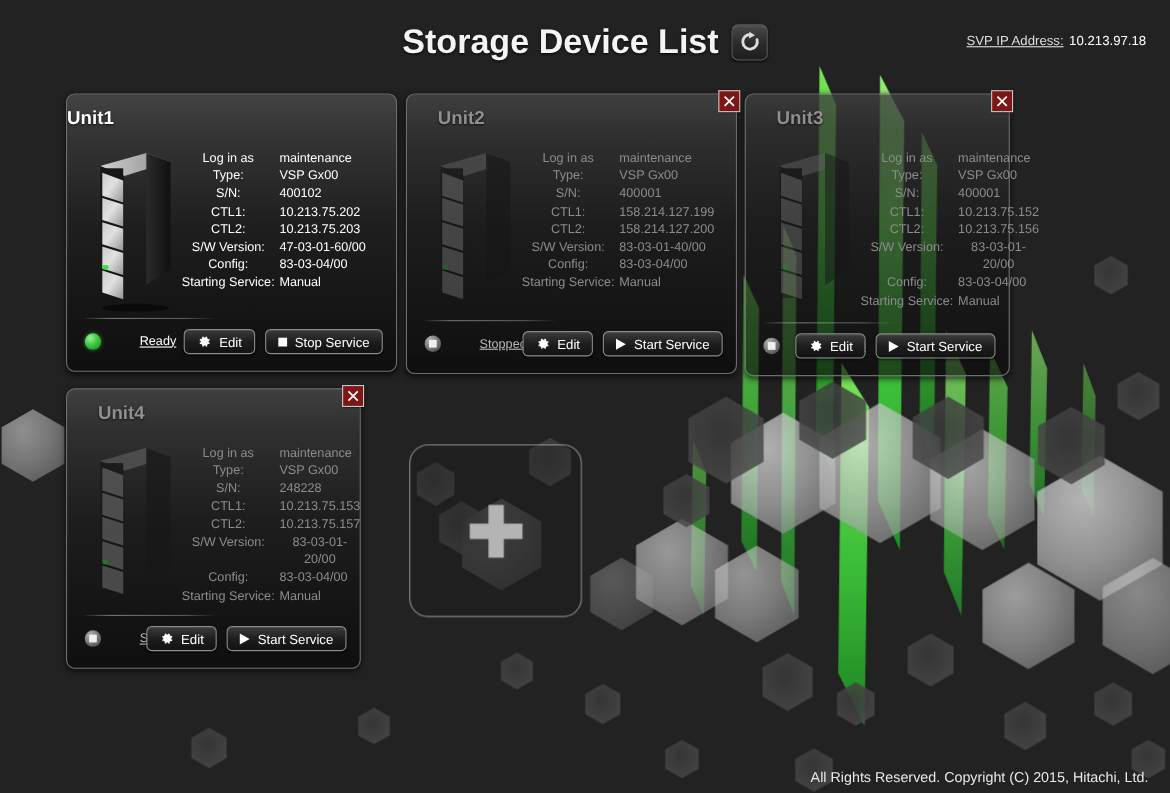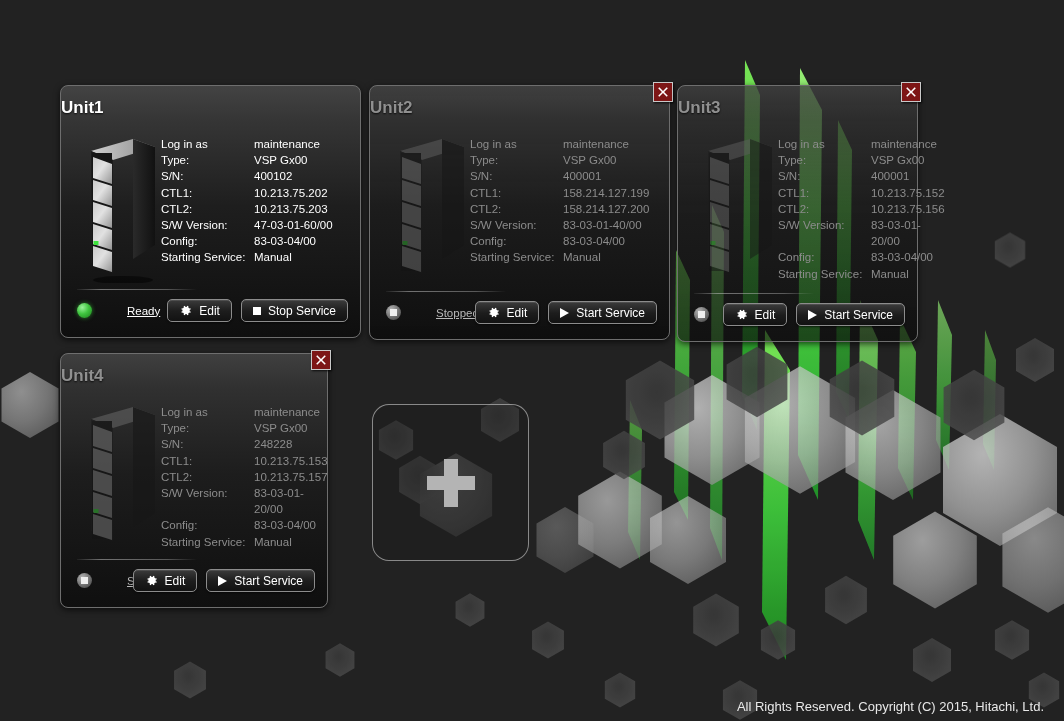--- a/index.html
+++ b/index.html
@@ -110,21 +110,21 @@
   .card-title {
     position: absolute;
     left: 0; right: 0; top: 12px;
     text-align: left;
     font-size: 17px;
     font-weight: bold;
     color: #ffffff;
     text-shadow: 0 1px 2px rgba(0,0,0,.8);
   }
   .card.dim .card-title,
-  .card.transparent .card-title { color: #909090; }
+  .card.transparent .card-title { color: #909090; margin-left: 28px; }
 
   .close-btn {
     position: absolute;
     right: -4px; top: -4px;
     width: 20px; height: 20px;
     background: #7d1616;
     border: 1px solid #c9c9c9;
     box-shadow: 1px 1px 2px rgba(0,0,0,.8);
     display: flex; align-items: center; justify-content: center;
     color: #fff;
@@ -141,20 +141,21 @@
     left: 22px; top: 47px;
   }
   .rack svg { display: block; }
 
   .specs {
     position: absolute;
     left: 100px; top: 50px;
     font-size: 11.5px;
     line-height: 16.2px;
     color: #ffffff;
+    text-align: center;
   }
   .card.dim .specs, .card.transparent .specs { color: #8c8c8c; }
   .spec-row { display: flex; }
   .spec-key { width: 93px; flex: none; }
   .spec-val { }
 
   .card-footer {
     position: absolute;
     left: 0; right: 0; bottom: 8px;
     height: 32px;
@@ -418,20 +419,34 @@
         <g transform="translate(1035,360) scale(.5)">
             <polygon points="0,-44 38,-22 38,22 0,44 -38,22 -38,-22" fill="url(#hexd)"></polygon>
           </g>
         <g transform="translate(1010,250) scale(.4)">
             <polygon points="0,-44 38,-22 38,22 0,44 -38,22 -38,-22" fill="url(#hexd)"></polygon>
           </g>
       </g>
     </svg>
   </div>
 
+  <div id="header">
+    <div id="title-row">
+      <div id="title-text">Storage Device List</div>
+      <div class="refresh-btn" title="Refresh">
+        <svg width="20" height="20" viewBox="0 0 20 20">
+          <path d="M10 3.4 A6.6 6.6 0 1 0 16.2 8.1" fill="none" stroke="#dcdcdc" stroke-width="2.6" stroke-linecap="round"></path>
+          <polygon points="9.2,0.8 14.4,4.1 8.9,6.9" fill="#dcdcdc"></polygon>
+        </svg>
+      </div>
+    </div>
+    <div id="svp">
+      <span class="svp-label">SVP IP Address:</span><span class="svp-value">10.213.97.18</span>
+    </div>
+  </div>
 
   <div class="card" id="card-0" style="left:60px; top:85px; width:301px; height:253px;">
     <div class="card-title">Unit1</div>
 
     <div class="rack">
       <svg width="78" height="150" viewBox="0 0 78 150">
         <defs>
           <linearGradient id="rtop" x1="0" y1="0" x2="1" y2="0">
             <stop offset="0%" stop-color="#cfcfcf"></stop>
               <stop offset="100%" stop-color="#8d8d8d"></stop>

